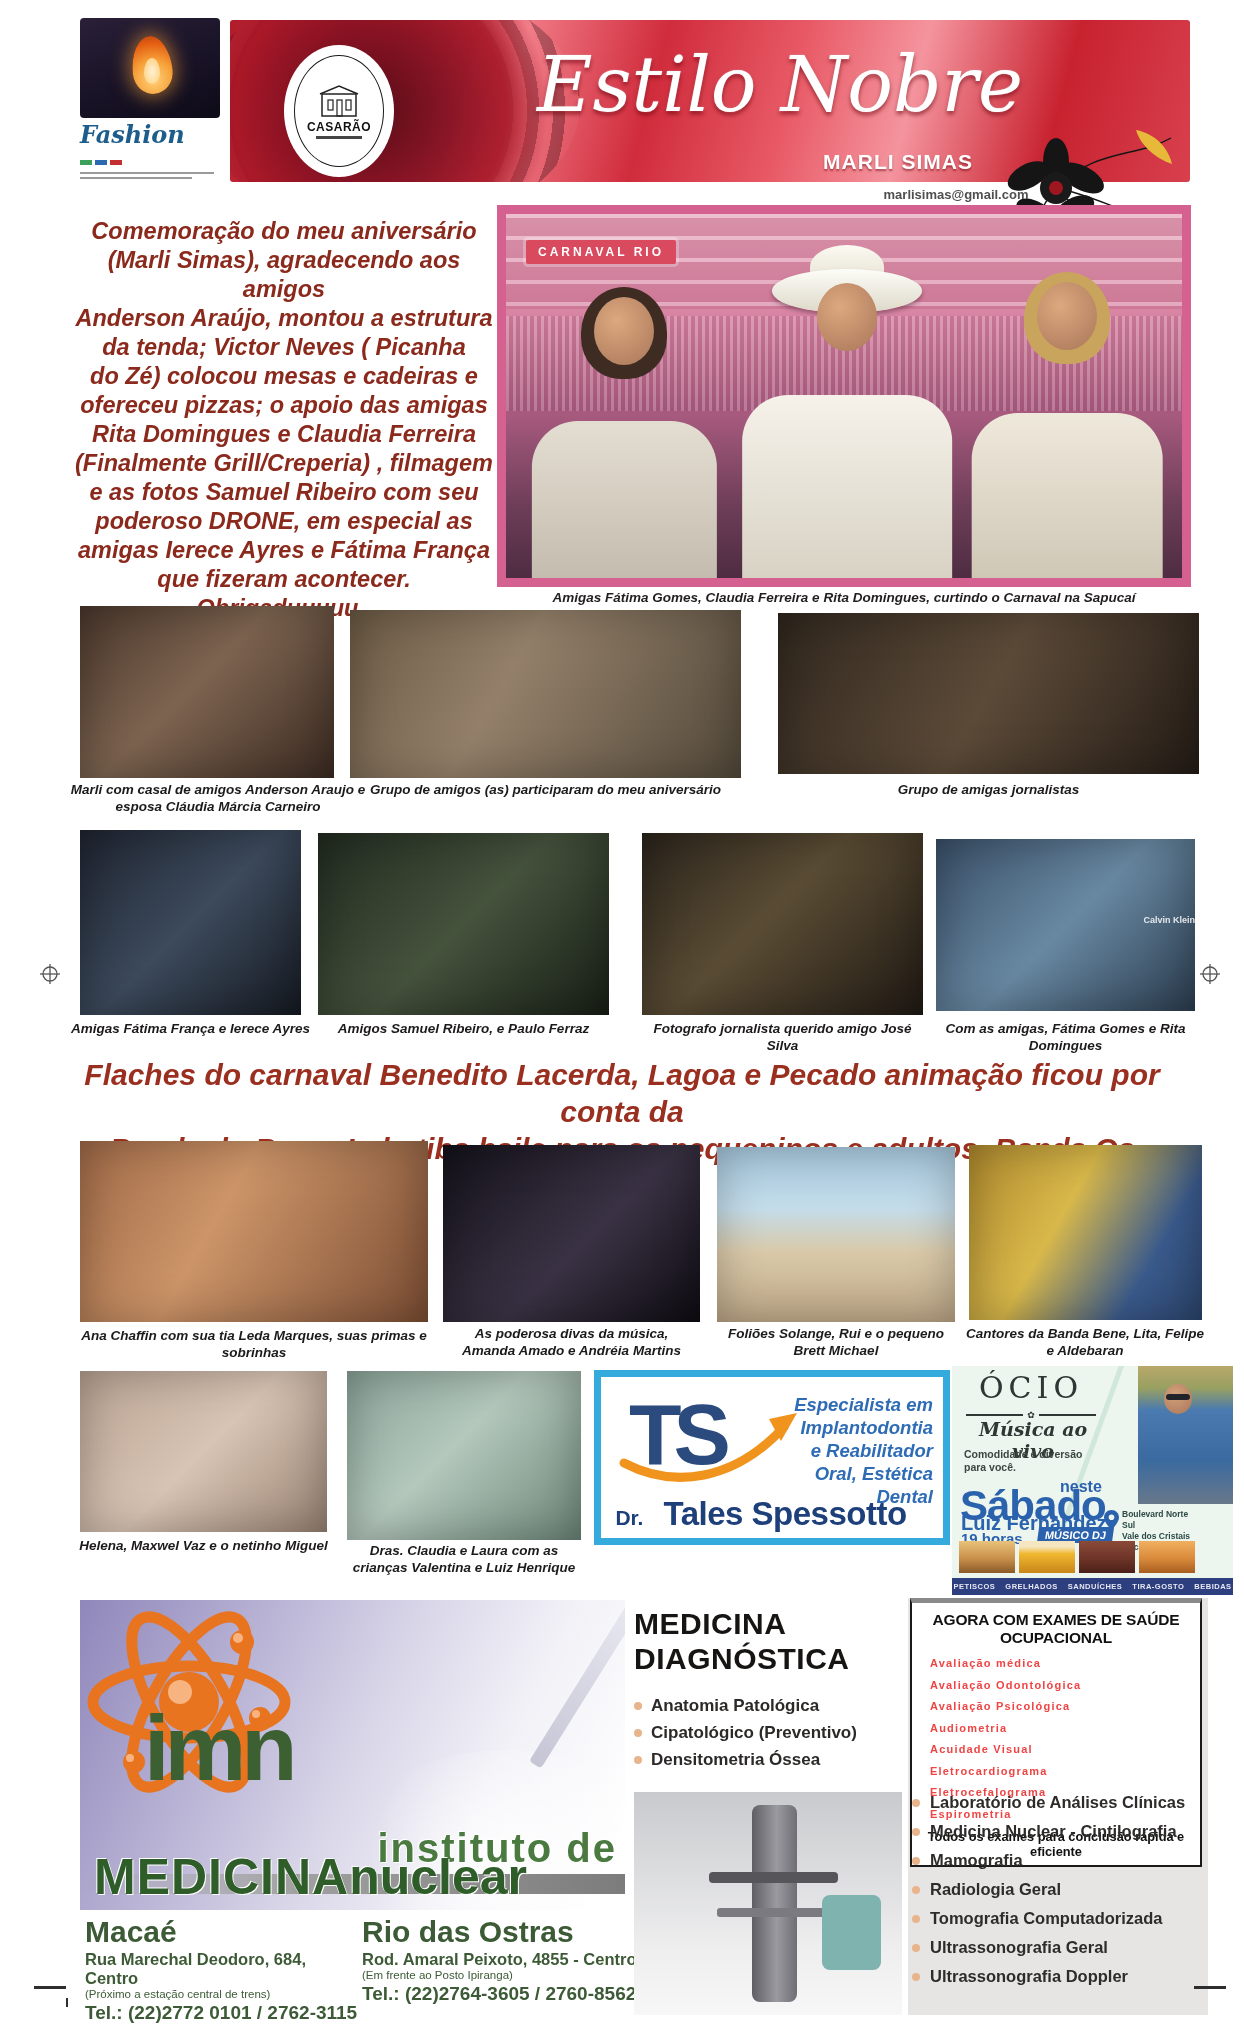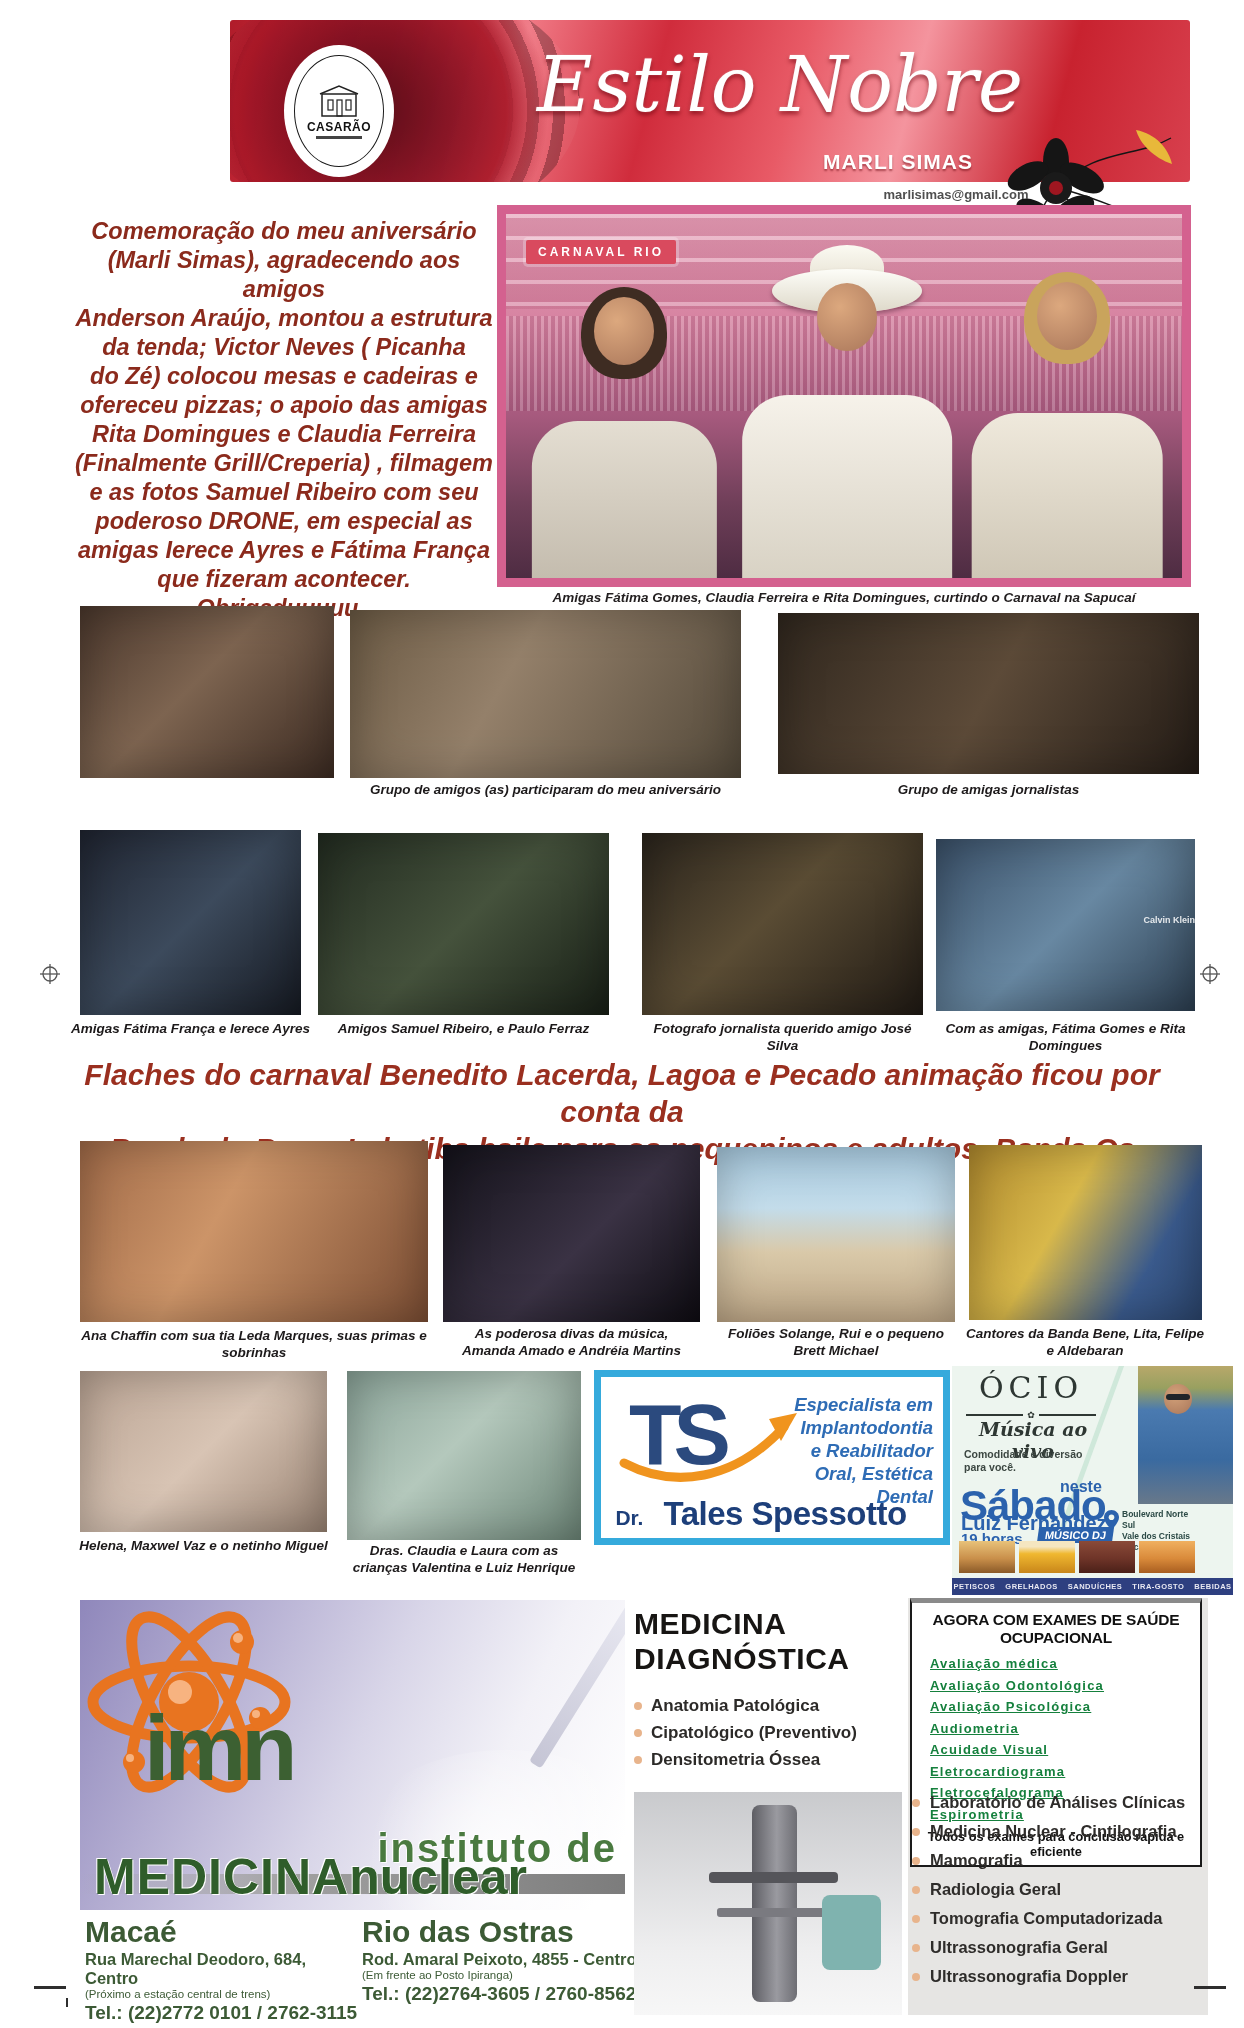--- a/index.html
+++ b/index.html
@@ -162,32 +162,46 @@
          background:linear-gradient(90deg,#5e5e64,#9a9aa0 55%,#6e6e74);}
   .equip .arm{position:absolute;left:28%;top:36%;width:48%;height:11px;background:#55555a;border-radius:4px;}
   .equip .plate{position:absolute;left:31%;top:52%;width:42%;height:9px;background:#7a7a80;border-radius:3px;}
   .equip .chair{position:absolute;left:70%;top:46%;width:22%;height:34%;background:#7fb3af;border-radius:8px;}
 
   .right-col{left:908px;top:1598px;width:300px;height:417px;background:#e6e5e3;}
   .occ-box{position:absolute;left:2px;top:0;width:292px;background:#fff;border:2px solid #1a1a1a;
            border-top:5px solid #8a8a8a;box-sizing:border-box;padding:8px 8px 6px 8px;}
   .occ-title{text-align:center;font-weight:900;font-size:15.5px;color:#111;letter-spacing:-0.2px;}
   .occ-items{margin-top:6px;padding-left:10px;}
-  .occ-items div{font-weight:900;font-size:13px;line-height:21.5px;letter-spacing:1.2px;color:#15803d;text-decoration:underline;}
+  .occ-items div{font-weight:900;font-size:11px;line-height:21.5px;letter-spacing:1.2px;color:#ef4444;}
   .occ-footer{margin-top:4px;text-align:center;font-weight:900;font-size:12.8px;color:#111;}
   .svc-list{position:absolute;left:4px;top:190px;width:292px;margin:0;padding:0;list-style:none;}
   .svc-list li{display:flex;align-items:center;gap:10px;font-weight:600;font-size:16.5px;line-height:29px;color:#2e2c2a;}
 
   .dash{position:absolute;background:#2e2e2e;}
 </style>
 </head>
 <body>
 
 <div id="page">
 
+  <div class="abs fashion-logo">
+    <div class="flame-box">
+      <div class="flame"></div>
+      <div class="flame-core"></div>
+    </div>
+    <div class="fashion-word">Fashion</div>
+    <div class="fashion-bars">
+      <i style="background:#3aa05a"></i><i style="background:#2a6ab0"></i><i style="background:#c03030"></i>
+    </div>
+    <div class="fashion-lines">
+      <b style="width:96%"></b>
+        <b style="width:80%"></b>
+    </div>
+  </div>
 
   <div class="abs banner">
     <div class="rose"></div>
     <div class="abs casarao">
       <div class="casarao-inner">
         <svg width="42" height="34" viewBox="0 0 42 34">
           <rect x="4" y="10" width="34" height="22" fill="none" stroke="#222" stroke-width="1.5"></rect>
           <path d="M2 10 L21 2 L40 10" fill="none" stroke="#222" stroke-width="1.5"></path>
           <rect x="10" y="16" width="5" height="10" fill="none" stroke="#222" stroke-width="1.2"></rect>
           <rect x="19" y="16" width="5" height="16" fill="none" stroke="#222" stroke-width="1.2"></rect>
@@ -254,20 +268,22 @@
       <div class="hair" style="background:#c9a45c;"></div>
       <div class="head"></div>
       <div class="body" style="background:linear-gradient(#efe9dc,#cfc7b6);"></div>
     </div>
   </div>
   <div class="abs main-caption">Amigas Fátima Gomes, Claudia Ferreira e Rita Domingues, curtindo o Carnaval na Sapucaí</div>
 
   <div class="ph" style="left:80px;top:606px;width:254px;height:172px;background:linear-gradient(135deg,#4a372c,#7d6450 45%,#3c2b22);"></div>
   <div class="ph" style="left:350px;top:610px;width:391px;height:168px;background:linear-gradient(120deg,#6b5a44,#94806a 40%,#53493a);"></div>
   <div class="ph" style="left:778px;top:613px;width:421px;height:161px;background:linear-gradient(120deg,#30271e,#5c4a38 50%,#241c16);"></div>
+  <figcaption class="cap pre" style="left:58px;top:782px;width:320px;">Marli com casal de amigos  Anderson Araujo e
+esposa Cláudia Márcia  Carneiro</figcaption>
   <figcaption class="cap" style="left:350px;top:782px;width:391px;">Grupo de amigos (as) participaram do meu aniversário</figcaption>
   <figcaption class="cap" style="left:778px;top:782px;width:421px;">Grupo de amigas  jornalistas</figcaption>
 
   <div class="ph" style="left:80px;top:830px;width:221px;height:185px;background:linear-gradient(135deg,#1f2430,#3c4a5c 50%,#161a22);"></div>
   <div class="ph" style="left:318px;top:833px;width:291px;height:182px;background:linear-gradient(135deg,#222b20,#45523c 50%,#181f16);"></div>
   <div class="ph" style="left:642px;top:833px;width:281px;height:182px;background:linear-gradient(135deg,#2a241c,#5a4c34 45%,#201a14);"></div>
   <div class="ph" style="left:936px;top:839px;width:259px;height:172px;background:linear-gradient(135deg,#3a5068,#6888a2 50%,#2c3e50);">
     <span class="ck">Calvin Klein</span>
   </div>
   <figcaption class="cap" style="left:50px;top:1021px;width:281px;">Amigas Fátima França e Ierece Ayres</figcaption>

